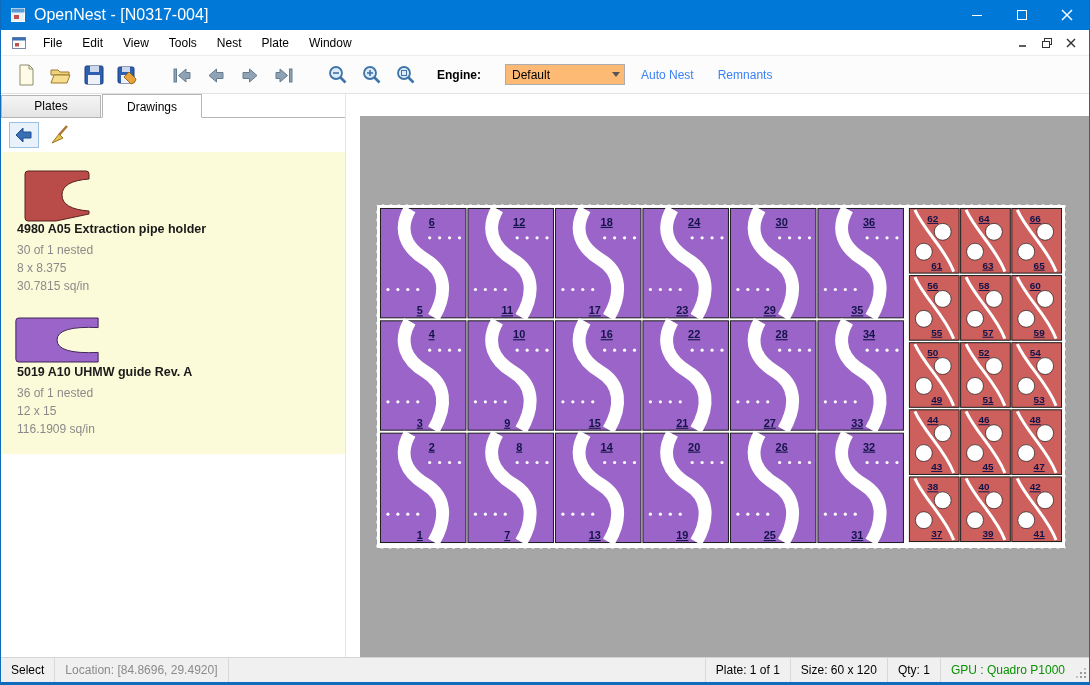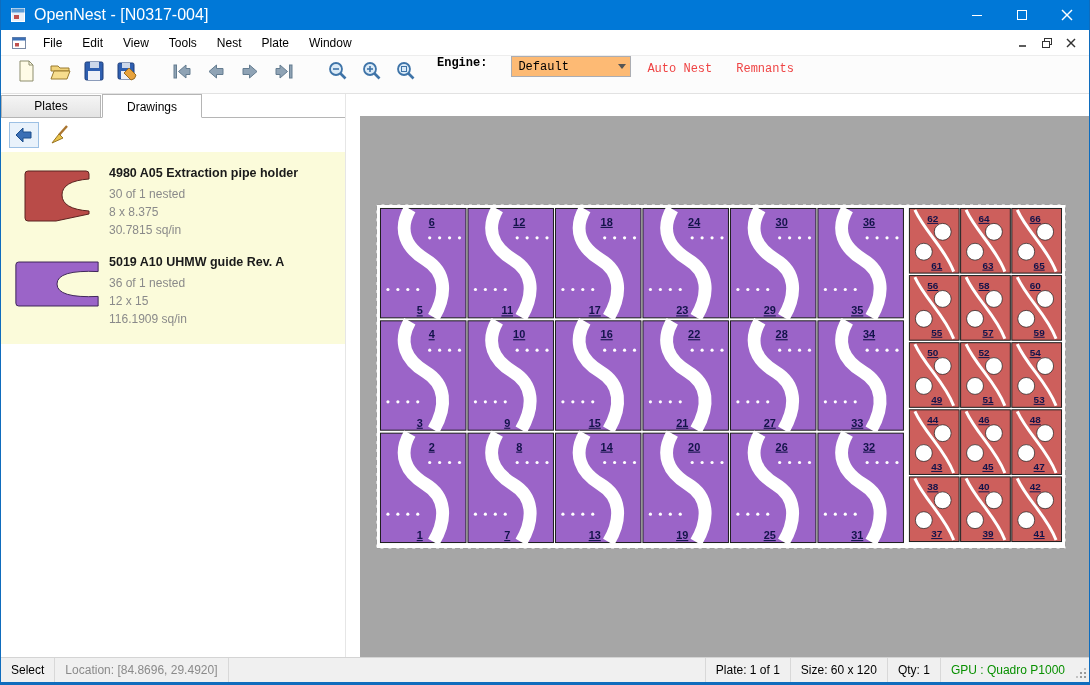--- a/index.html
+++ b/index.html
@@ -17,45 +17,45 @@
   .max-box { width: 10px; height: 10px; border: 1px solid #fff; display: inline-block; }
 
   
   .menubar { height: 26px; background: #fff; display: flex; align-items: center; border-bottom: 1px solid #ededed; flex: none; }
   .mdi-icon { margin: 0 6px 0 10px; display: flex; }
   .menu-item { padding: 5px 10px; color: #000; }
   .menu-right { margin-left: auto; display: flex; align-items: center; padding-right: 6px; }
   .mdi-btn { width: 24px; height: 22px; display: flex; align-items: center; justify-content: center; }
 
   
-  .toolbar { height: 38px; background: #fcfcfc; border-bottom: 1px solid #e2e2e2; display: flex; padding-left: 8px; flex: none; font-family: Liberation Mono, monospace; }
+  .toolbar { height: 38px; background: #fcfcfc; border-bottom: 1px solid #e2e2e2; display: flex; align-items: center; padding-left: 8px; flex: none; }
   .tbtn { width: 34px; height: 30px; display: flex; align-items: center; justify-content: center; }
   .tgap { width: 20px; }
   .engine-label { font-weight: bold; margin-left: 14px; }
   .combo { width: 120px; height: 21px; border: 1px solid #abadb3; background: #fdba74; display: flex; align-items: center; margin-left: 24px; }
   .combo .combo-value { flex: 1; padding-left: 6px; }
   .combo .combo-arrow { width: 16px; display: flex; align-items: center; justify-content: center; }
   .combo .combo-arrow::after { content: ""; border-left: 4px solid transparent; border-right: 4px solid transparent; border-top: 5px solid #555; }
-  .flat-btn { padding: 6px 8px; margin-left: 8px; color: #ef4444; }
+  .flat-btn { padding: 6px 8px; margin-left: 8px; color: #3b82f6; }
 
   
   .content { flex: 1; display: flex; min-height: 0; }
 
   .left-panel { width: 345px; flex: none; background: #fff; display: flex; flex-direction: column; border-right: 1px solid #e6e6e6; }
   .tabstrip { height: 24px; display: flex; align-items: flex-end; border-bottom: 1px solid #b5b5b5; background: #fff; flex: none; }
   .tab { height: 22px; line-height: 21px; min-width: 100px; text-align: center; border: 1px solid #b5b5b5; border-bottom: none;
          background: linear-gradient(#f5f5f5, #e4e4e4); }
   .tab + .tab { margin-left: 1px; }
   .tab.active { background: #fff; height: 24px; line-height: 24px; margin-bottom: -1px; border-bottom: 1px solid #fff; }
   .panel-toolbar { height: 34px; display: flex; align-items: center; padding-left: 8px; gap: 6px; flex: none; background: #fff; }
   .ptbtn { width: 30px; height: 26px; display: flex; align-items: center; justify-content: center; border: 1px solid #9cc0e4; background: #e9f2fb; }
   .ptbtn.plain { border-color: transparent; background: transparent; }
 
   .drawing-list { background: #fbfbda; padding: 6px 0 8px; }
-  .drawing-item { display: flex; padding: 8px 8px 8px 10px; }
+  .drawing-item { display: flex; padding: 8px 8px 8px 10px; flex-direction: column; }
   .thumb { width: 92px; flex: none; display: flex; justify-content: center; align-items: flex-start; padding-top: 4px; }
   .meta { flex: 1; padding-left: 6px; }
   .d-title { font-weight: bold; color: #1a1a1a; font-size: 12.5px; margin-bottom: 5px; }
   .d-sub { color: #8a8a8a; line-height: 18px; }
 
   .canvas { flex: 1; background: #fff; padding: 22px 0 0 14px; min-width: 0; }
   .canvas-inner { width: 100%; height: 100%; background: #a6a6a6; position: relative; overflow: hidden; }
   .plate { position: absolute; left: 16px; top: 88px; }
   .plate text { font-family: "Liberation Sans", sans-serif; }
 

